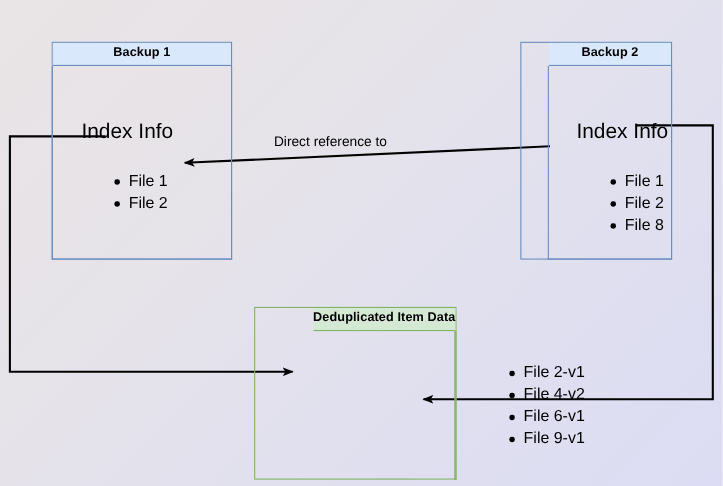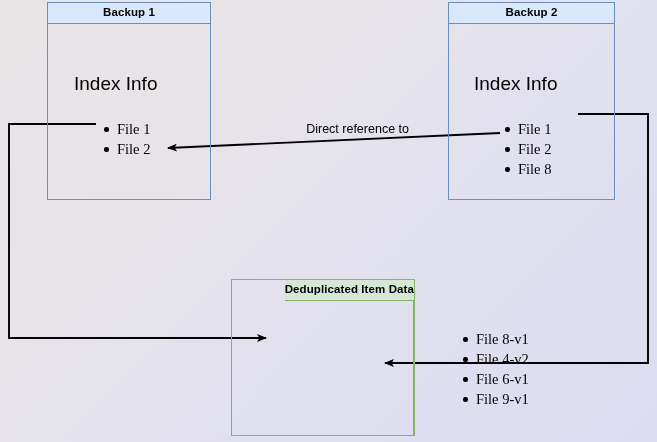--- a/index.html
+++ b/index.html
@@ -49,20 +49,21 @@
   .box-body {
     box-sizing: border-box;
     flex: 1 1 auto;
     position: relative;
     background: transparent;
   }
 
   
   .box-blue {
     border: 1px solid #6c8ebf;
+    margin-top: 36px;
   }
   .box-blue .box-header {
     background: #dae8fc;
     border-bottom: 1px solid #6c8ebf;
   }
   .box-blue .box-body {
     border: 1px solid #6c8ebf;
     border-top: none;
     margin: 0 -1px -1px -1px;
   }
@@ -88,21 +89,20 @@
     color: #000;
     white-space: nowrap;
   }
   .file-list {
     position: absolute;
     margin: 0;
     padding: 0 0 0 17px;
     list-style: none;
     font-size: 14.5px;
     color: #000;
-    font-family: Liberation Serif, serif;
   }
   .file-list li {
     position: relative;
     height: 20px;
     line-height: 20px;
     white-space: nowrap;
   }
   .file-list li::before {
     content: "";
     position: absolute;
@@ -110,21 +110,21 @@
     top: 8px;
     width: 4.5px;
     height: 4.5px;
     border-radius: 50%;
     background: #000;
   }
 
   
   .edge-label {
     position: absolute;
-    text-align: right;
+    text-align: left;
     font-size: 12.5px;
     line-height: 16px;
     color: #000;
     white-space: nowrap;
   }
 </style>
 </head>
 <body>
 
 <div id="canvas">
@@ -150,37 +150,37 @@
     <div class="box-header">Backup 1</div>
     <div class="box-body">
       <div class="index-label" style="left:26px; top:49px;">Index Info</div>
       <ul class="file-list" style="left:52px; top:95px;">
         <li>File 1</li>
         <li>File 2</li>
       </ul>
     </div>
   </div>
 
-  <div class="box box-blue" style="left:448px; top:2px; width:167px; height:198px;">
+  <div class="box box-blue" style="left:473px; top:2px; width:138px; height:198px;padding-left:25px;">
     <div class="box-header">Backup 2</div>
     <div class="box-body">
       <div class="index-label" style="left:25px; top:49px;">Index Info</div>
       <ul class="file-list" style="left:52px; top:95px;">
         <li>File 1</li>
         <li>File 2</li>
         <li>File 8</li>
       </ul>
     </div>
   </div>
 
   <div class="box box-green" style="left:231px; top:279px; width:184px; height:157px;align-items:flex-end;">
     <div class="box-header">Deduplicated Item Data</div>
     <div class="box-body">
       <ul class="file-list" style="left:45px; top:28px;">
-        <li>File 8-v1</li>
+        <li>File 2-v1</li>
         <li>File 4-v2</li>
         <li>File 6-v1</li>
         <li>File 9-v1</li>
       </ul>
     </div>
   </div>
 
   <div class="edge-label" style="left:249px; top:121px; width:160px;">
     <div>Direct reference to</div>
   </div>

